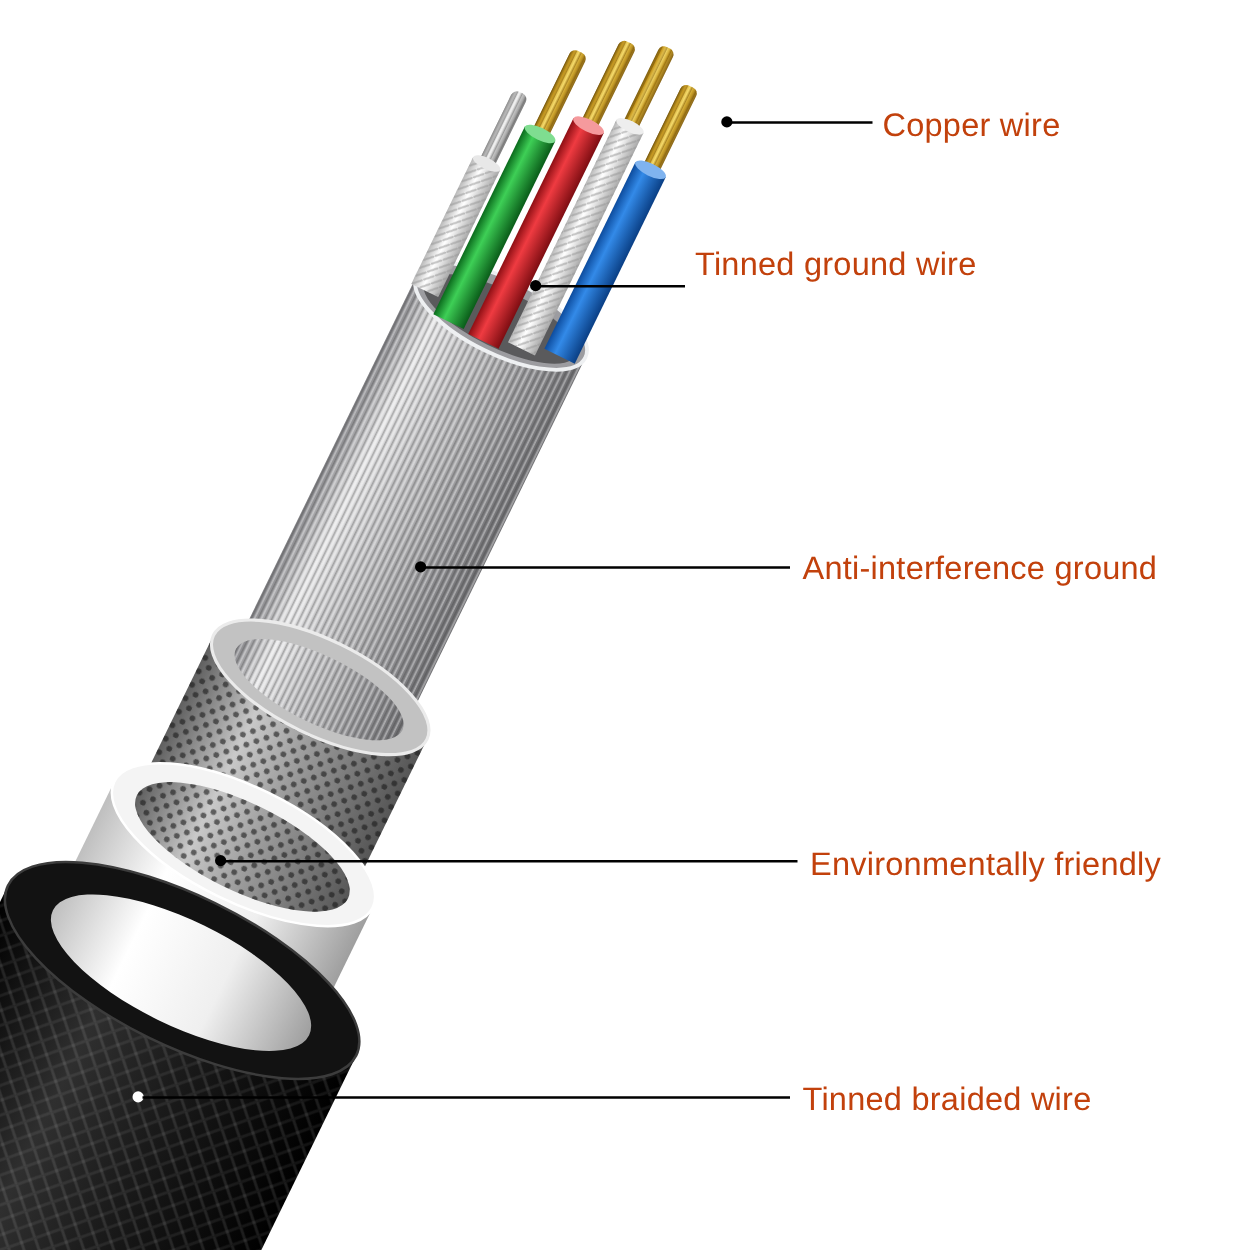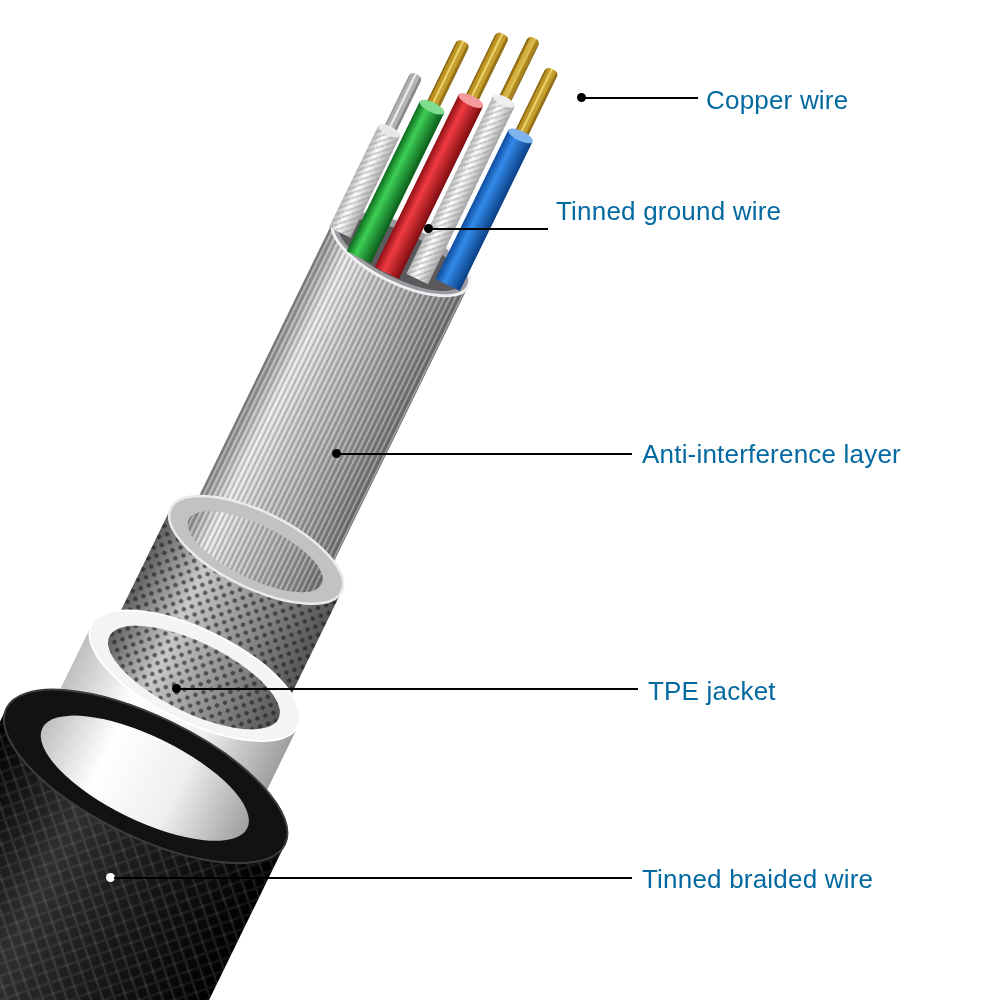--- a/index.html
+++ b/index.html
@@ -10,21 +10,21 @@
   .stage > svg { position:absolute; left:0; top:0; }
   .dot {
     position:absolute; width:9px; height:9px; border-radius:50%;
     background:#000;
   }
   .dot.white { background:#fff; }
   .line {
     position:absolute; height:2px; background:#000;
   }
   .text {
-    position:absolute; font-size:26px; line-height:32px; color:#0369a1;
+    position:absolute; font-size:26px; line-height:32px; color:#c2410c;
     white-space:nowrap; letter-spacing:0.2px;
   }
   .tline { display:block; line-height:52px; }
 </style>
 </head>
 <body>
 
 <div class="stage">
 
   <svg width="1000" height="1000" viewBox="0 0 1000 1000">
@@ -193,28 +193,28 @@
 
   <div>
     <span class="dot" style="left:424px;top:224px"></span>
     <span class="line" style="left:431px;top:228px;width:117px"></span>
     <span class="text" style="left:556px;top:195px">Tinned ground wire</span>
   </div>
 
   <div>
     <span class="dot" style="left:332px;top:449px"></span>
     <span class="line" style="left:339px;top:453px;width:293px"></span>
-    <span class="text" style="left:642px;top:438px">Anti-interference layer</span>
+    <span class="text" style="left:642px;top:438px">Anti-interference ground</span>
   </div>
 
   <div>
     <span class="dot" style="left:172px;top:684px"></span>
     <span class="line" style="left:179px;top:688px;width:459px"></span>
     <span class="text" style="left:648px;top:665px">
-      <span class="tline">TPE jacket</span>
+      <span class="tline">Environmentally friendly</span>
     </span>
   </div>
 
   <div>
     <span class="dot white" style="left:106px;top:873px"></span>
     <span class="line" style="left:114px;top:877px;width:518px"></span>
     <span class="text" style="left:642px;top:863px">Tinned braided wire</span>
   </div>
 
 </div>

